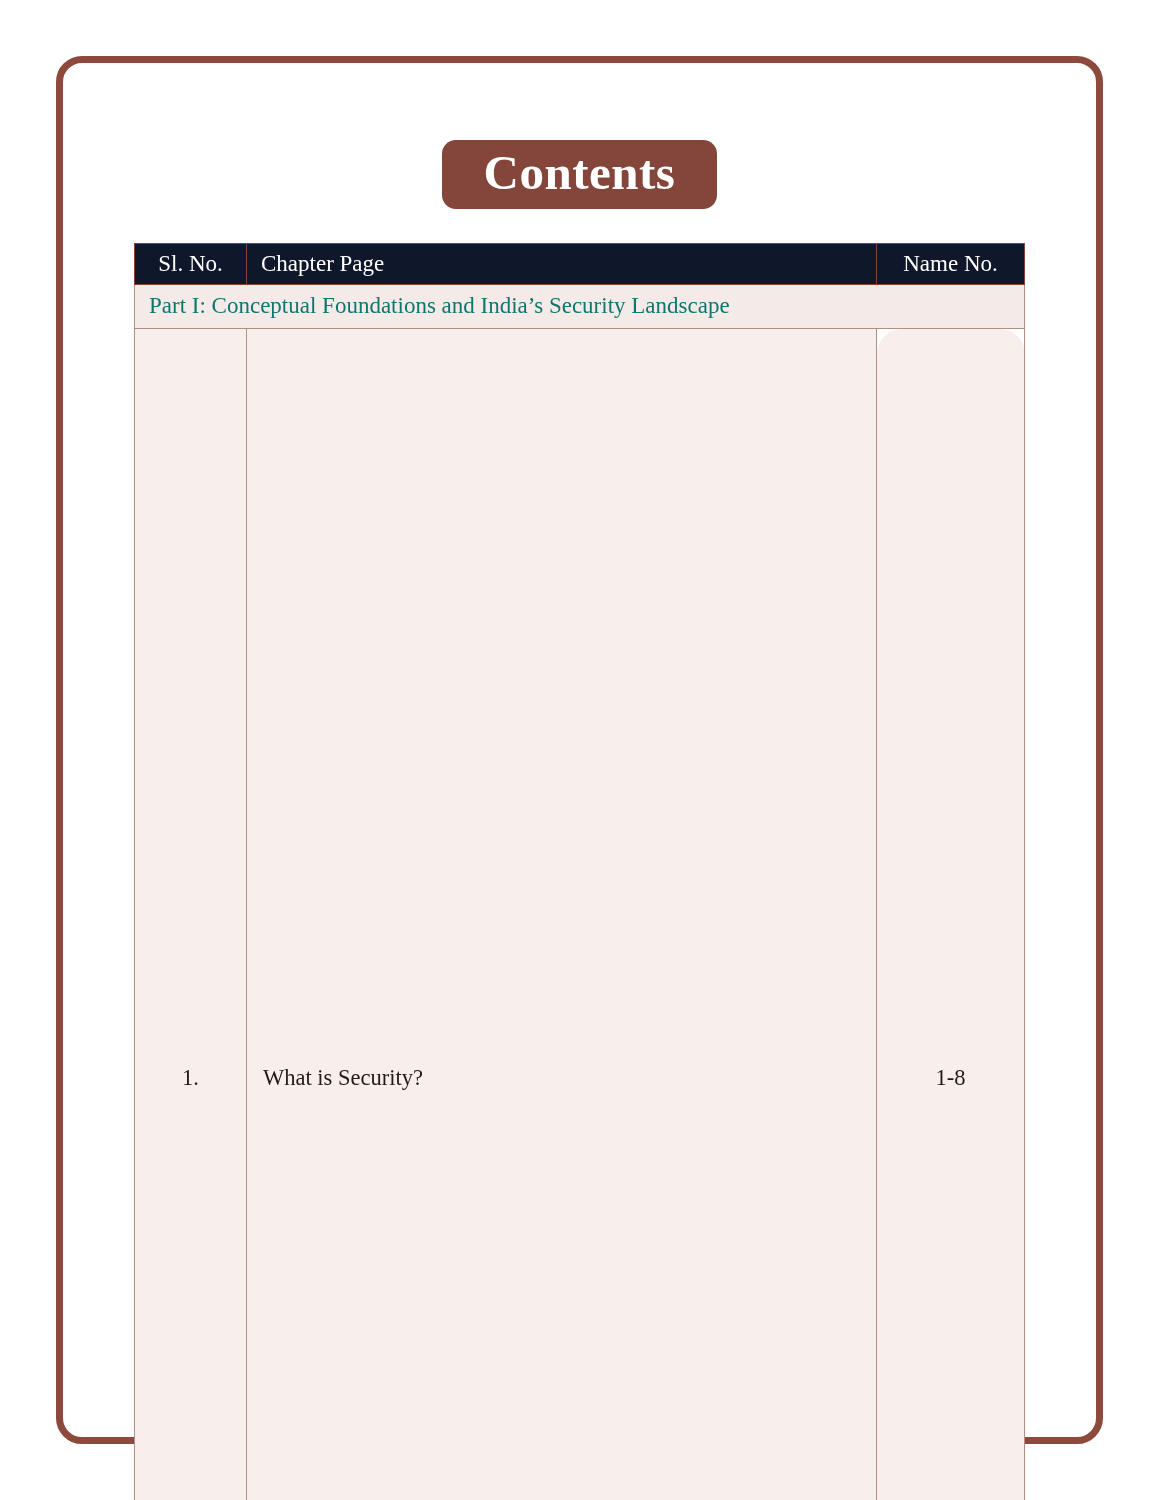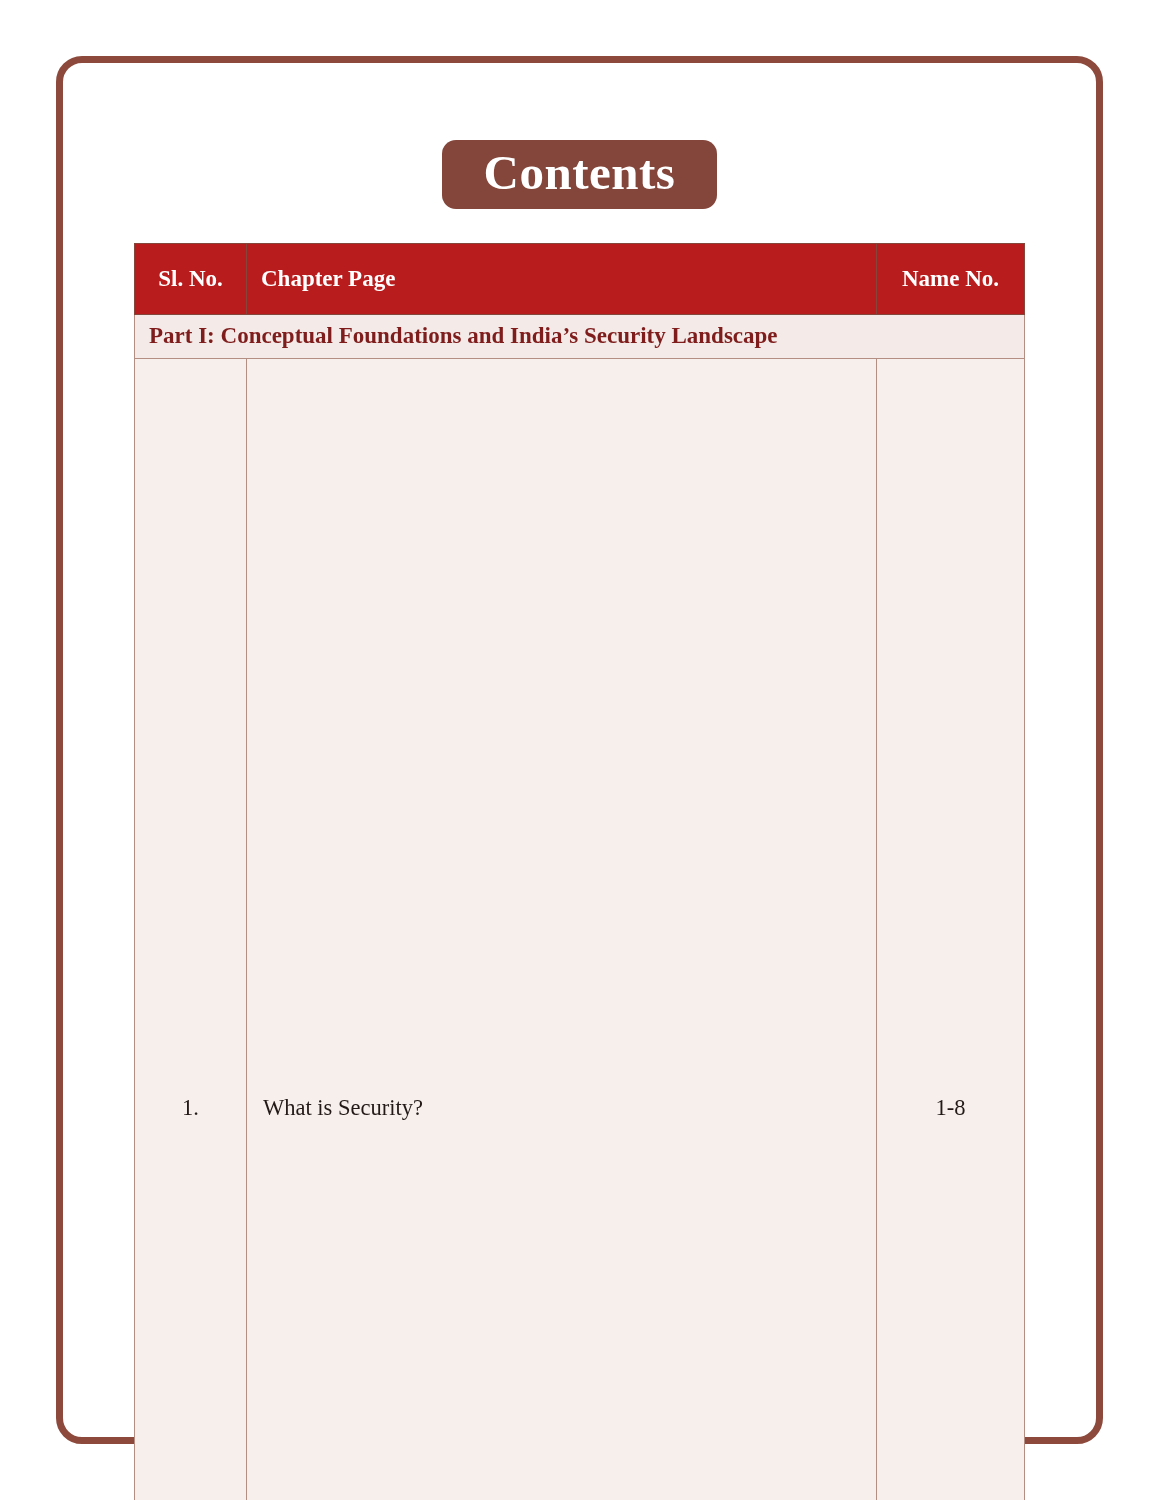--- a/index.html
+++ b/index.html
@@ -12,20 +12,21 @@
     background: #ffffff;
     font-family: "Liberation Serif", serif;
   }
   .page {
     position: relative;
     width: 1159px;
     height: 1500px;
     box-sizing: border-box;
     padding: 56px 52px;
     background: #ffffff;
+    border-radius: 25px;
   }
   .border-frame {
     position: absolute;
     left: 56px;
     top: 56px;
     right: 56px;
     bottom: 56px;
     border: 7px solid #8d4a3c;
     border-radius: 26px;
     box-sizing: border-box;
@@ -56,38 +57,38 @@
     margin: 0 auto;
     border-collapse: collapse;
     table-layout: fixed;
     border: 1px solid #9b7268;
   }
   table.contents col.c-sl { width: 112px; }
   table.contents col.c-name { width: 630px; }
   table.contents col.c-page { width: 148px; }
 
   thead th {
-    background: #b91c1c;
+    background: #0f172a;
     color: #ffffff;
     font-size: 23px;
-    font-weight: bold;
-    padding: 21px 10px;
+    font-weight: normal;
+    padding: 6px 10px;
     border: 1px solid #84453a;
     text-align: center;
     line-height: 1.2;
   }
   thead th.name-head {
     text-align: left;
     padding-left: 14px;
   }
   tr.part-row td {
     background: #f4ebe8;
-    color: #7f1d1d;
+    color: #0f766e;
     font-size: 23px;
-    font-weight: bold;
+    font-weight: normal;
     padding: 8px 10px 9px 14px;
     border: 1px solid #b58e83;
     text-align: left;
   }
   tr.chapter-row td {
     border: 1px solid #b58e83;
     font-size: 22.5px;
     color: #231a17;
     padding: 8px 10px;
     line-height: 1.28;

